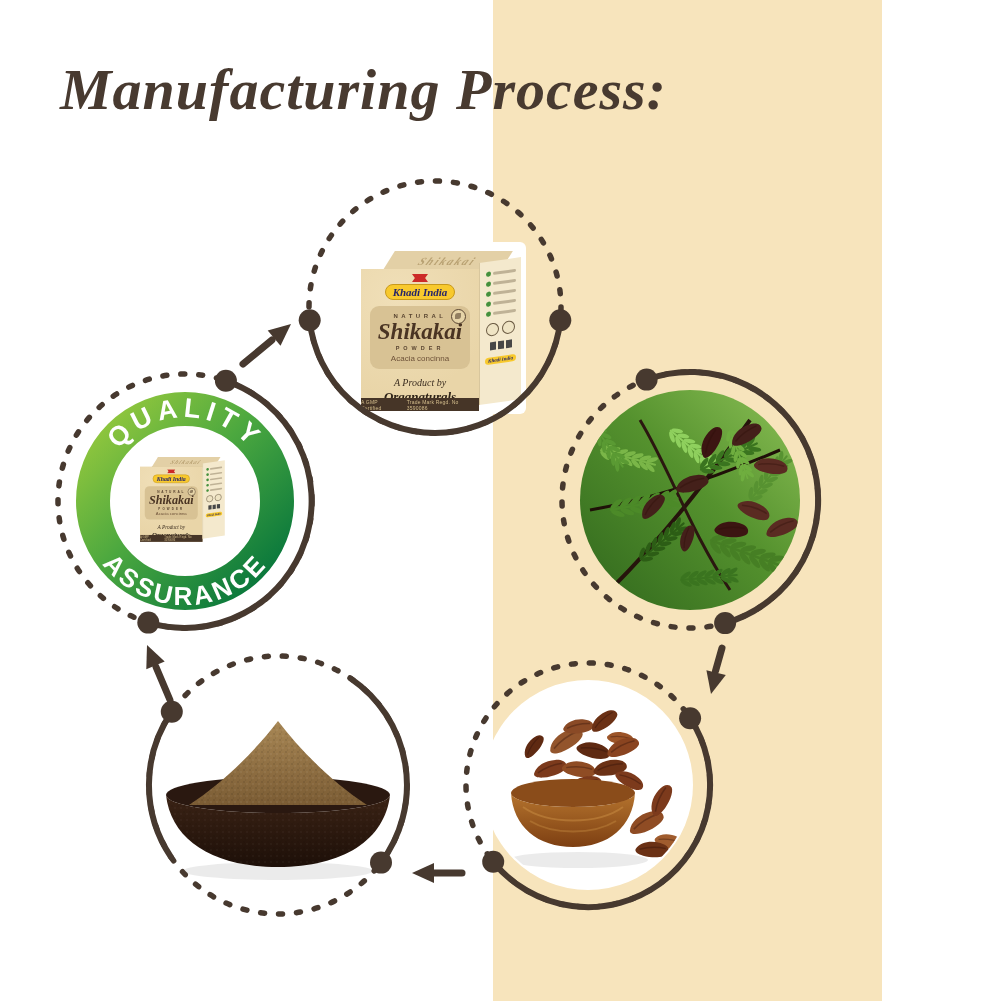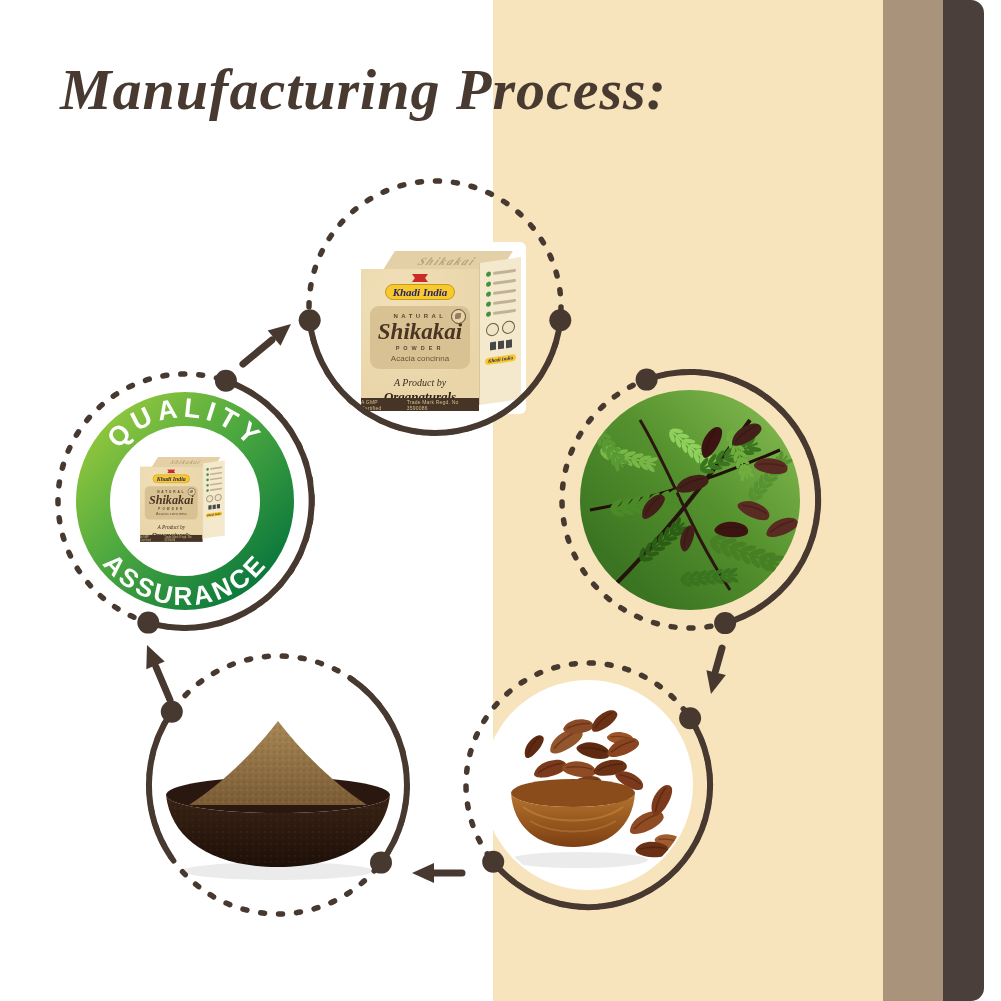--- a/index.html
+++ b/index.html
@@ -1,17 +1,17 @@
 <!DOCTYPE html>
 <html><head>
 <meta charset="utf-8">
 <style>
   html,body { margin:0; padding:0; background:#fff; }
-  .stage { position:relative; width:984px; height:1001px; overflow:hidden; background:#ffffff;
-           font-family:"Liberation Sans", sans-serif;border-radius:13px; }
+  .stage { position:relative; width:882px; height:1001px; overflow:hidden; background:#ffffff;
+           font-family:"Liberation Sans", sans-serif; }
 
   
   .band { position:absolute; top:0; height:1001px; }
   .band-beige { left:493px; width:390px; background:#f7e4bc; }
   .band-taupe { left:883px; width:60px;  background:#a9937b; }
   .band-dark  { left:943px; width:58px;  background:#4a3f3a; }
 
   .title { position:absolute; left:60px; top:56px; margin:0;
            font-style:italic; font-weight:bold; font-size:58px;
            font-family:"Liberation Serif", serif; color:#483a30; letter-spacing:1px; z-index:3; }

